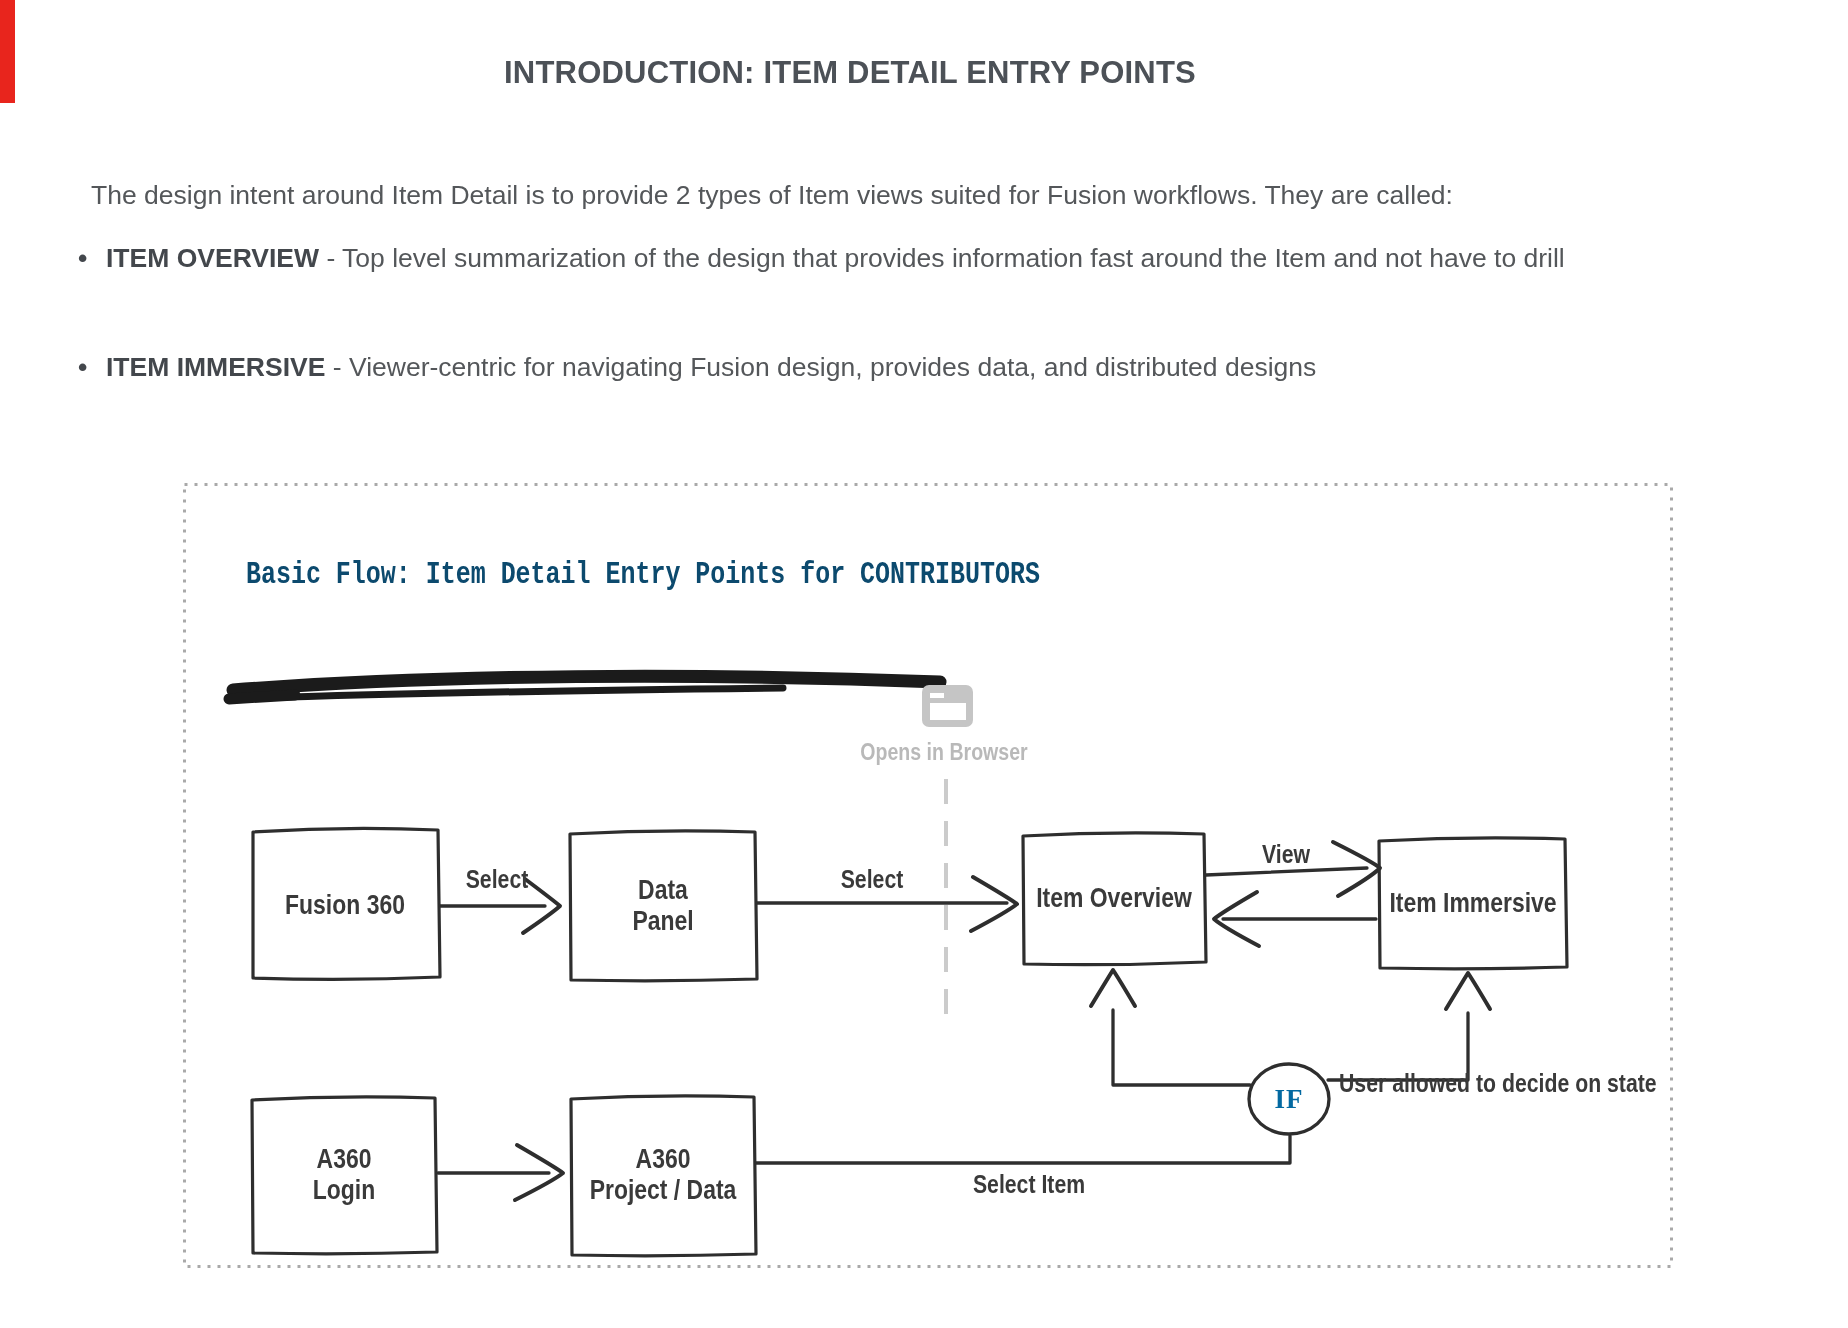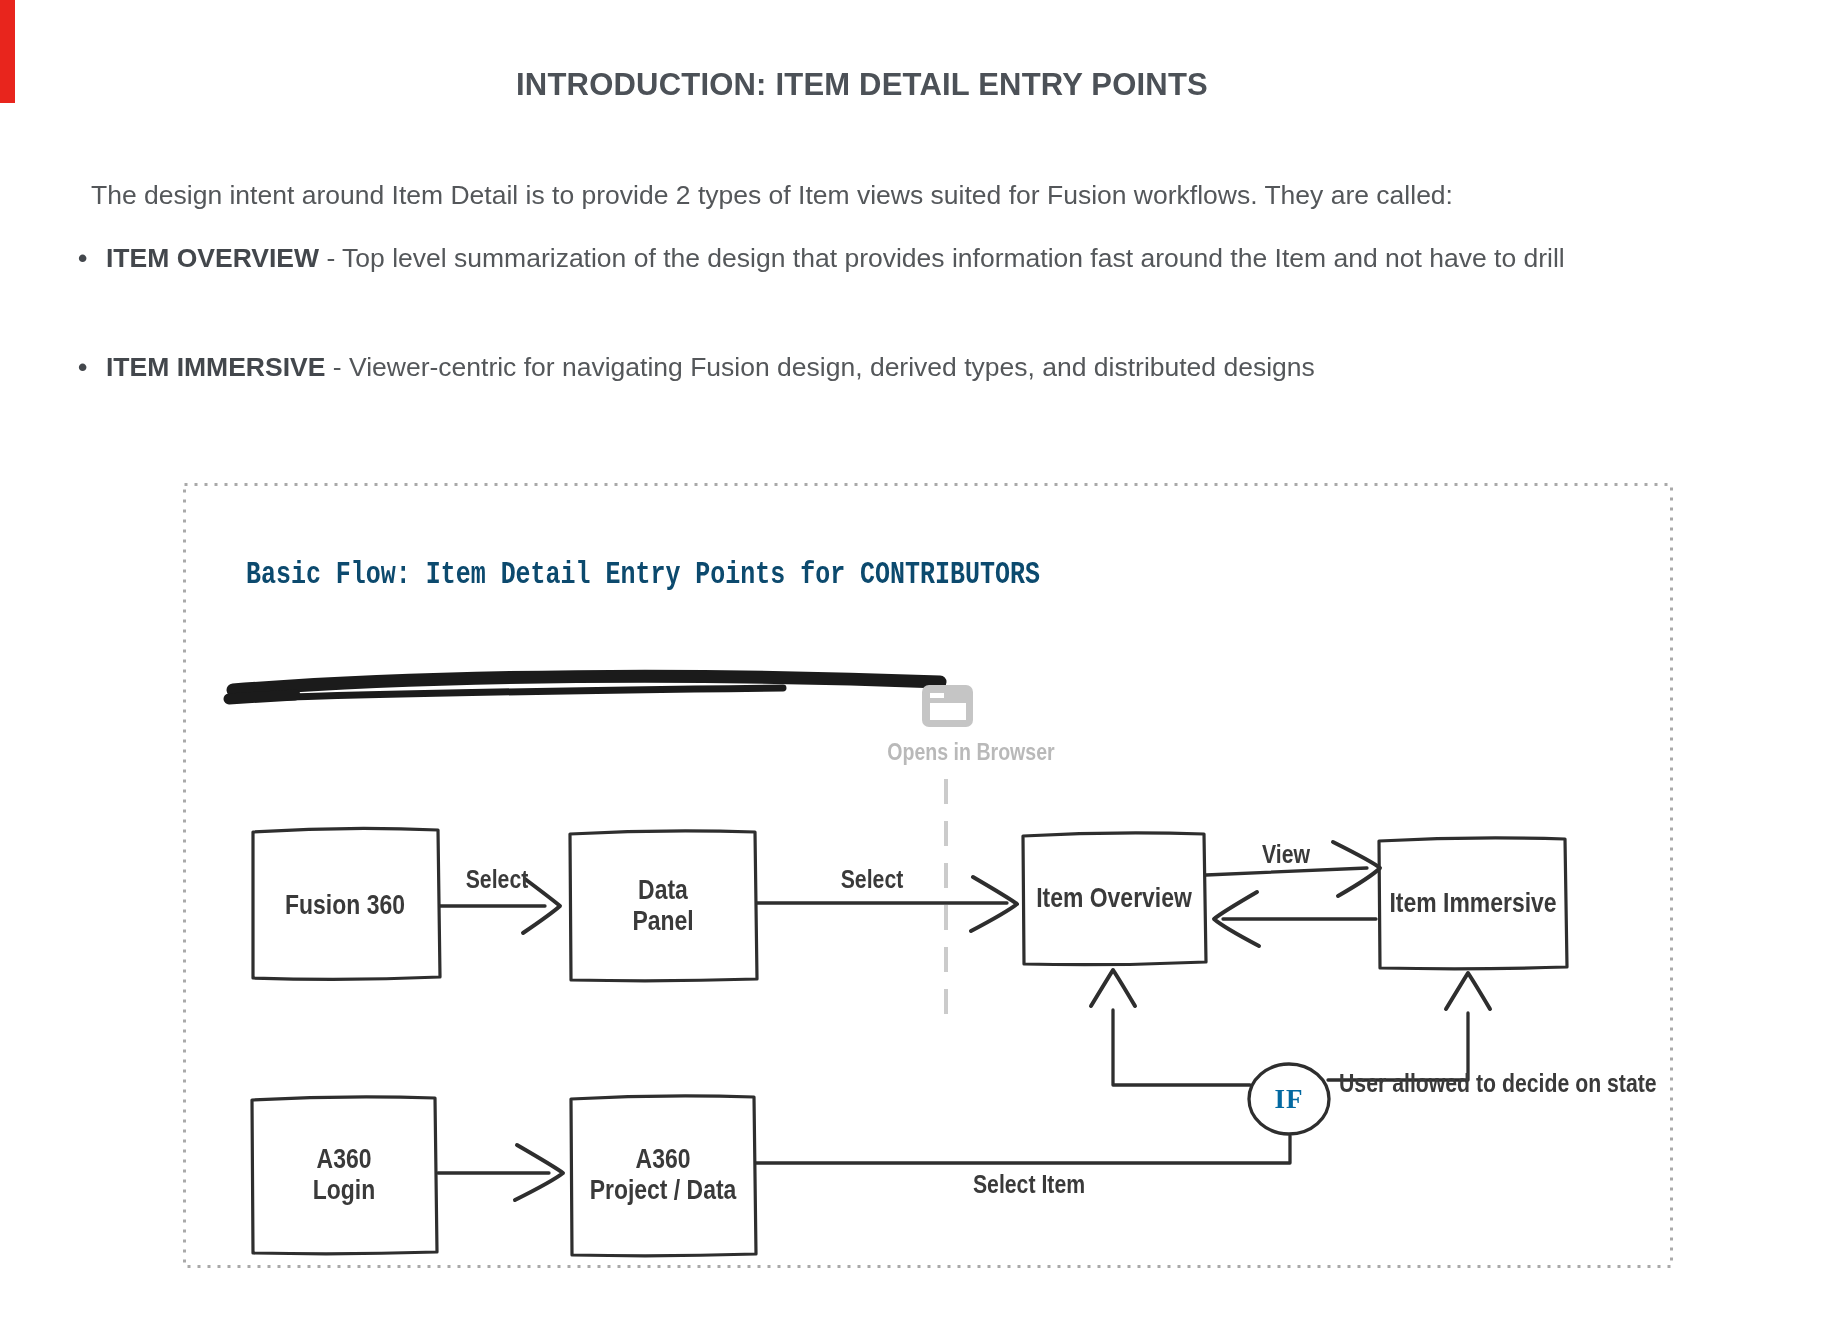--- a/index.html
+++ b/index.html
@@ -2,21 +2,21 @@
 <html><head>
 <meta charset="utf-8">
 <style>
   html,body{margin:0;padding:0;background:#ffffff;}
   .page{
     position:relative;width:1848px;height:1328px;background:#fff;overflow:hidden;
     font-family:"Liberation Sans", sans-serif;color:#54575a;
   }
   .red-bar{position:absolute;left:0;top:0;width:15px;height:103px;}
   .doc-title{
-    position:absolute;left:0;top:55px;width:1700px;margin:12px;text-align:center;
+    position:absolute;left:0;top:55px;width:1700px;margin:0;text-align:center;
     font-size:31px;font-weight:bold;color:#4c5157;letter-spacing:.2px;
   }
   .intro{position:absolute;left:75px;top:164px;margin:16px;font-size:26.5px;color:#54575a;}
   .bullet{position:absolute;left:78px;display:flex;font-size:26.5px;line-height:36px;color:#54575a;}
   .bullet .marker{width:28px;font-weight:bold;color:#43474c;}
   .bullet .blabel{font-weight:bold;color:#43474c;}
   .bullet.b1{top:240px;}
   .bullet.b2{top:349px;}
   .bcont{margin-left:273px;}
   
@@ -51,21 +51,21 @@
   <div class="bullet b1">
     <span class="marker">•</span>
     <div class="btext">
       <span class="blabel">ITEM OVERVIEW</span><span> - </span><span>Top level summarization of the design that provides information fast around the Item and not have to drill</span>
     </div>
   </div>
 
   <div class="bullet b2">
     <span class="marker">•</span>
     <div class="btext">
-      <span class="blabel">ITEM IMMERSIVE</span><span> - </span><span>Viewer-centric for navigating Fusion design, derived types, and distributed designs</span>
+      <span class="blabel">ITEM IMMERSIVE</span><span> - </span><span>Viewer-centric for navigating Fusion design, provides data, and distributed designs</span>
     </div>
   </div>
 
   <div class="diagram">
 
     <svg width="1490" height="785" viewBox="0 0 1490 785">
 
       <rect x="1.5" y="1.5" width="1487" height="782" fill="none" stroke="#a9a9a9" stroke-width="3" stroke-dasharray="3 7"></rect>
 
       <g stroke="#1b1b1b" fill="none" stroke-linecap="round">
@@ -124,21 +124,21 @@
           <path d="M1263,526 Q1280,498 1285,490 Q1291,499 1307,526" stroke-width="4"></path>
         </g>
         <ellipse cx="1106" cy="616" rx="40" ry="35" fill="#ffffff"></ellipse>
       </g>
     </svg>
 
     <div class="dlabel dtitle">
       <span class="cond">Basic Flow: Item Detail Entry Points for CONTRIBUTORS</span>
     </div>
 
-    <div class="dlabel opens" style="left:788px;top:256px;">
+    <div class="dlabel opens" style="left:761px;top:256px;">
       <span class="cond">Opens in Browser</span>
     </div>
 
     <div class="dlabel boxlbl" style="left:162px;top:407px;">
       <span class="cond">Fusion 360</span>
     </div>
 
     <div class="dlabel boxlbl" style="left:480px;top:392px;">
       <span class="cond">
         <span class="ln">Data</span>

